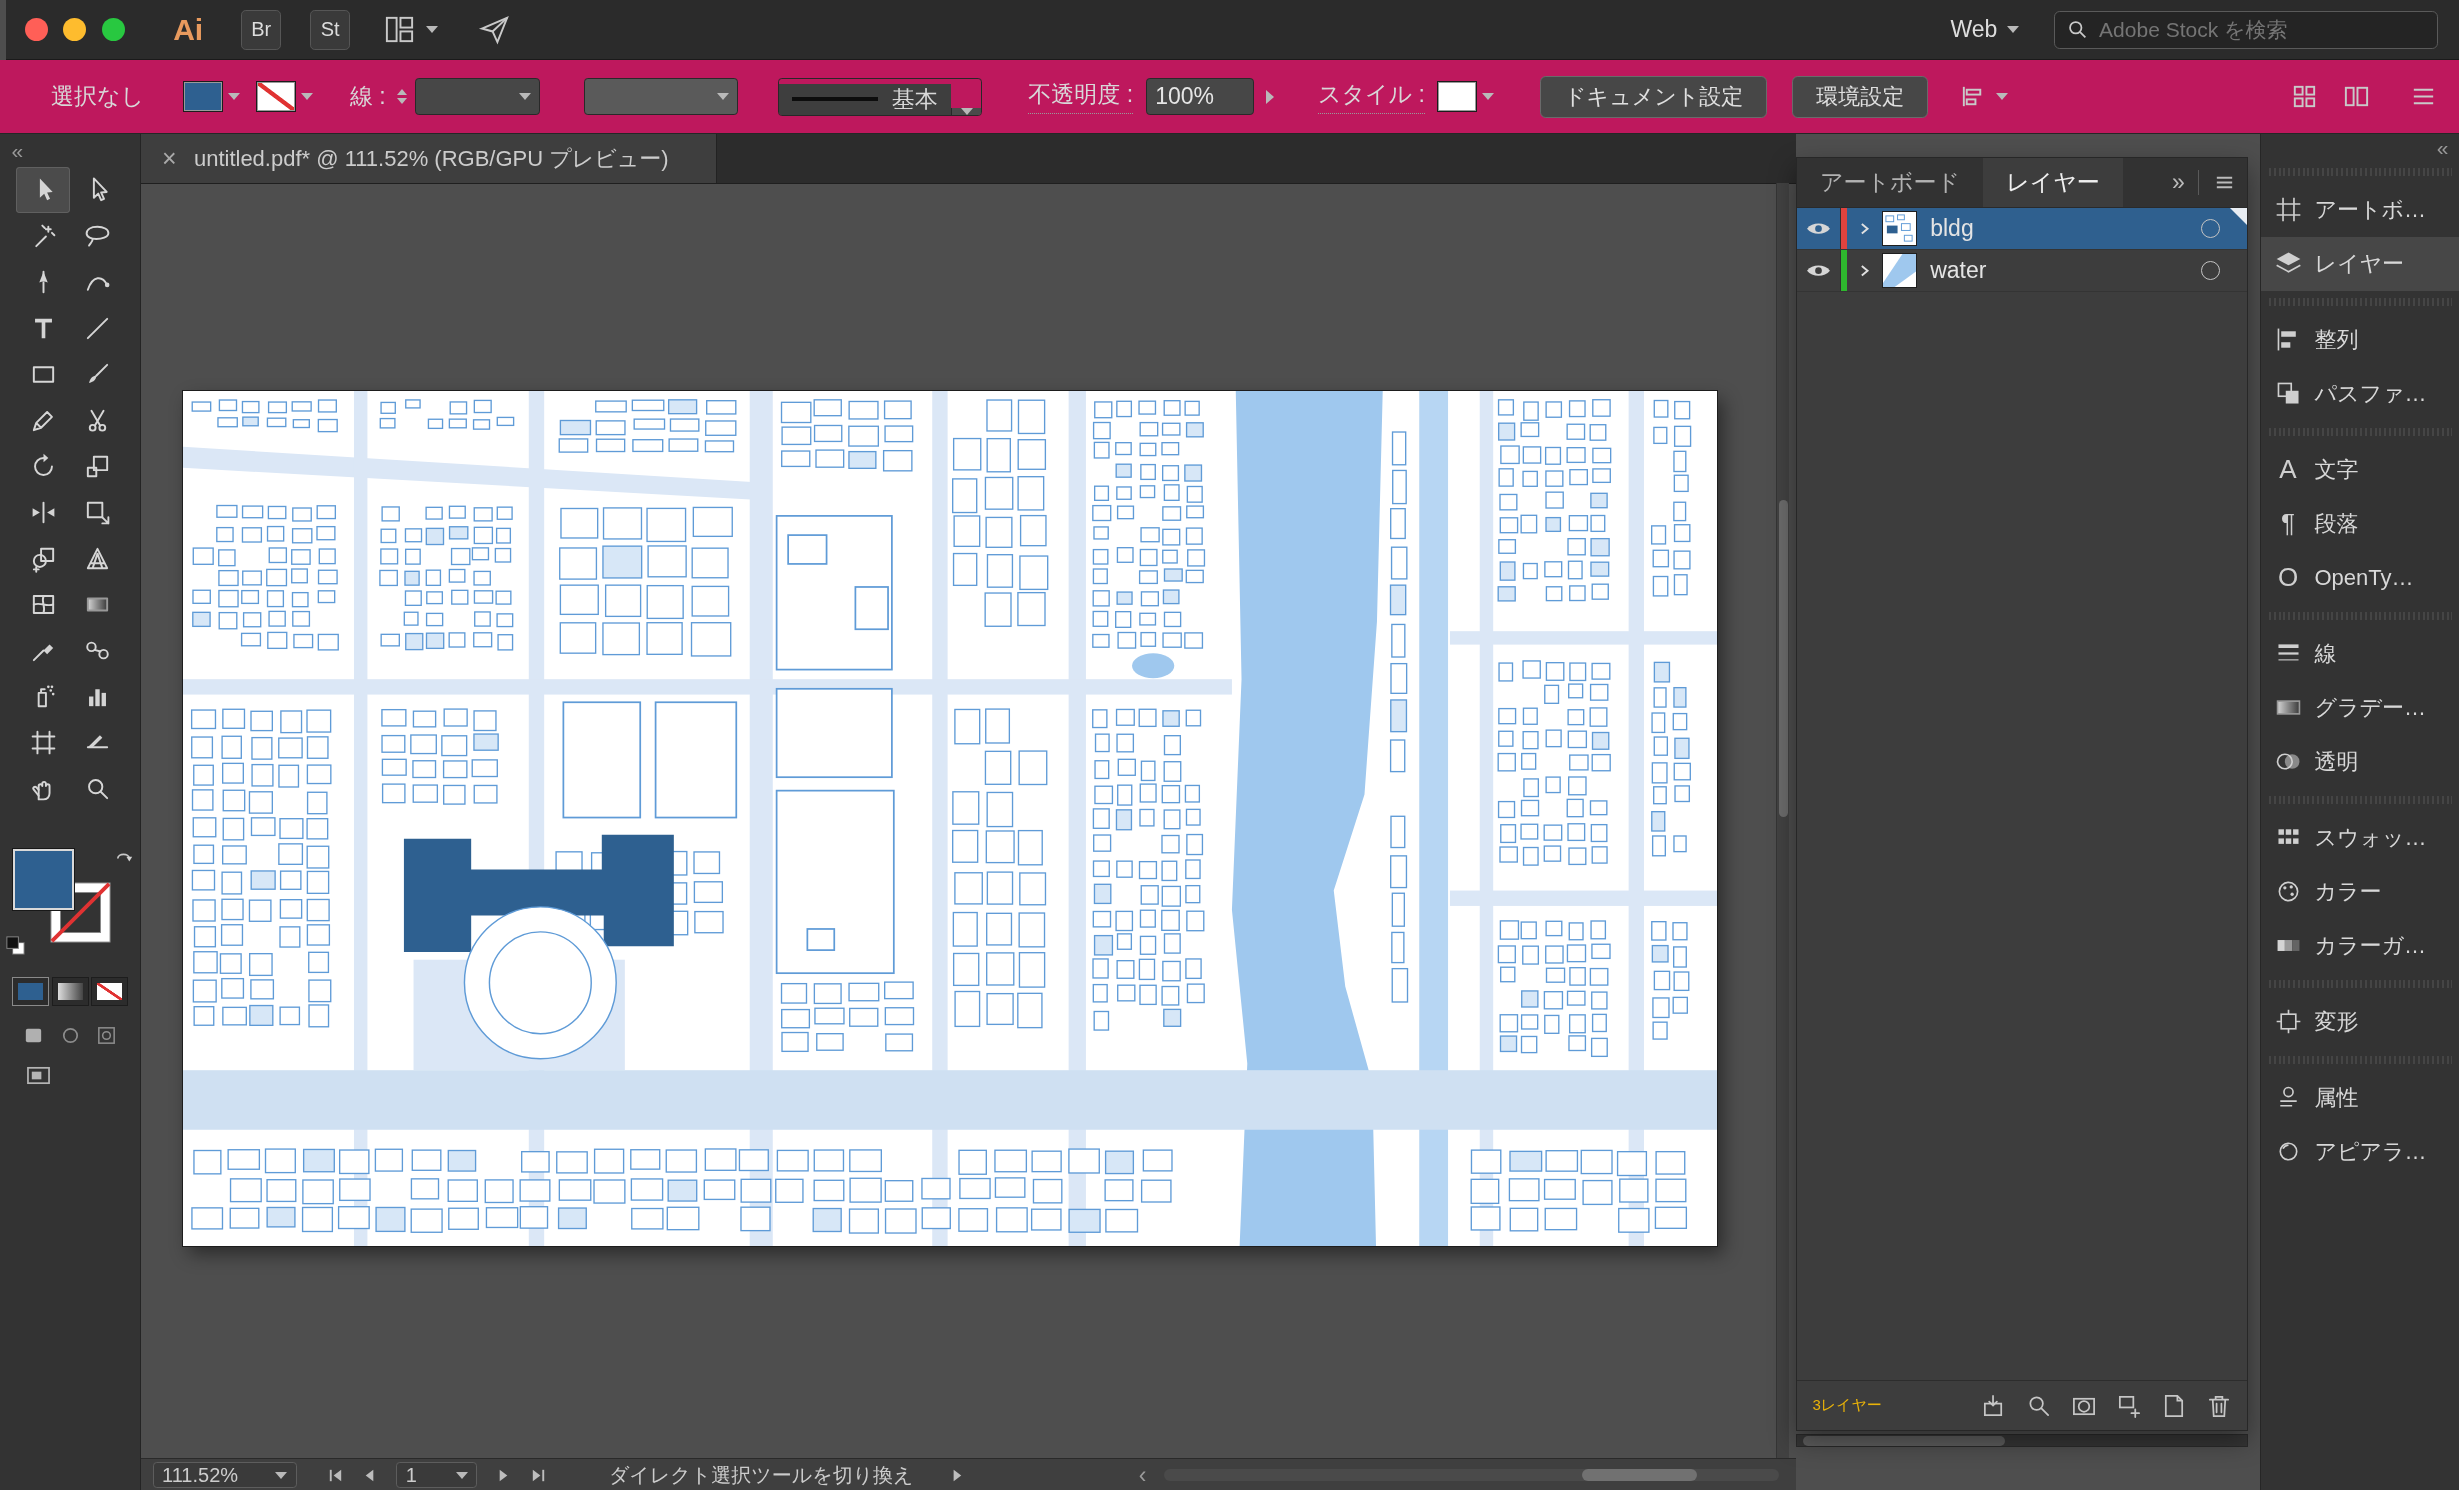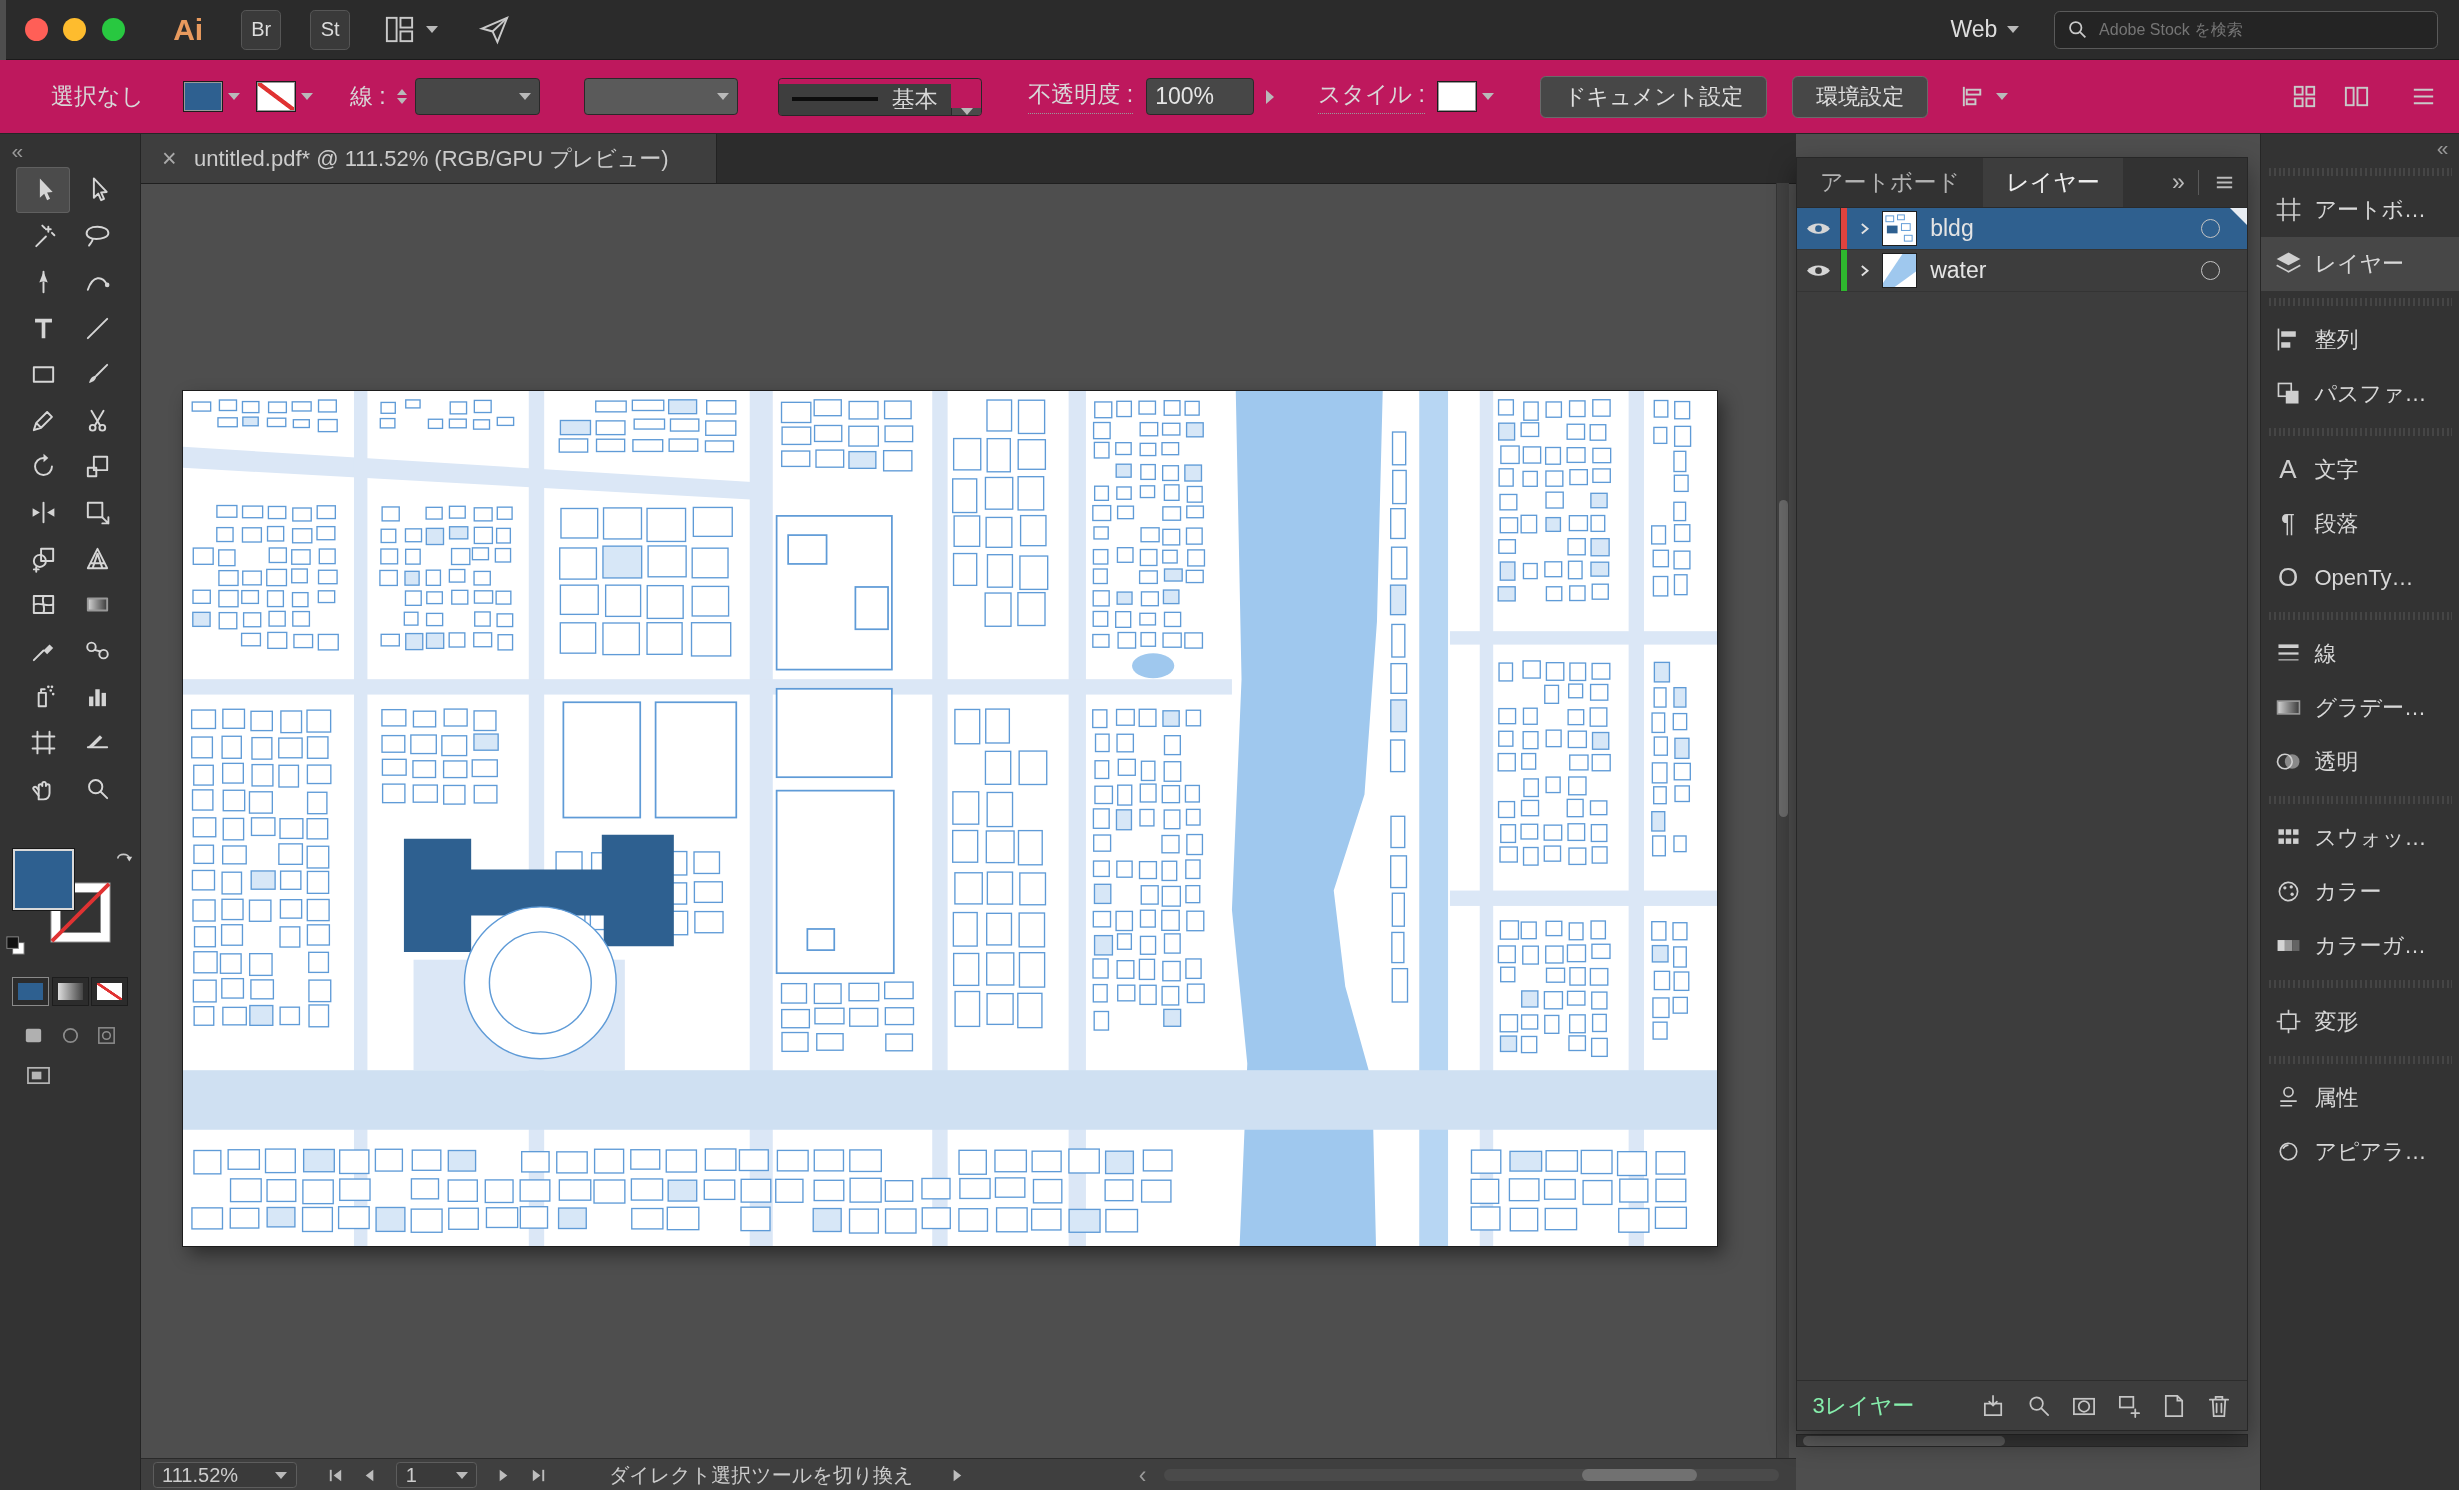--- a/index.html
+++ b/index.html
@@ -11,21 +11,21 @@
   .chev-right{width:0;height:0;border-top:7.7px solid transparent;border-bottom:7.7px solid transparent;border-left:8.6px solid #b9b9b9;display:inline-block;}
 
   
   .menubar{position:absolute;top:0;left:6px;right:0;height:60px;background:#2b2b2b;border-bottom:1px solid #1a1a1a;display:flex;align-items:center;z-index:50;}
   .tlight{width:23px;height:23px;border-radius:50%;display:inline-block;margin-right:15.4px;}
   .ai-logo{margin-left:33px;font-size:30px;font-weight:bold;color:#e89a5e;}
   .badge{width:40px;height:40px;background:#3a3a3a;border:1px solid #565656;border-radius:4.8px;display:flex;align-items:center;justify-content:center;font-size:20px;color:#ddd;}
   .mb-ic{width:33px;height:33px;stroke:#c9c9c9;fill:none;stroke-width:2;}
   .ws-label{font-size:23px;color:#ddd;margin-right:9.6px;}
   .searchbox{width:384px;height:38px;margin-right:21px;background:#242424;border:1px solid #5a5a5a;border-radius:5.8px;display:flex;align-items:center;padding:0 11.5px;gap:9.6px;}
-  .search-input{flex:1;background:transparent;border:none;outline:none;color:#22c55e;font-size:16px;font-family:inherit;}
+  .search-input{flex:1;background:transparent;border:none;outline:none;color:#22c55e;font-size:21px;font-family:inherit;}
 
   
   .controlbar{position:absolute;top:60px;left:0;right:0;height:74px;background:#be185d;border-bottom:1px solid #262626;display:flex;align-items:center;font-size:23px;z-index:49;padding-left:28px;}
   .cswatch{width:38px;height:29px;border:1px solid #9a9a9a;outline:1px solid #1c1c1c;display:inline-block;}
   .cswatch.none{background:linear-gradient(to top right,#fff 44%,#e03232 46%,#e03232 54%,#fff 56%);}
   .dd{height:37px;background:#474747;border:1px solid #292929;border-radius:3.8px;display:flex;align-items:center;justify-content:flex-end;padding:0 7.7px;}
   .stepper{display:inline-flex;flex-direction:column;gap:3.8px;}
   .stepper i{width:0;height:0;border-left:5.8px solid transparent;border-right:5.8px solid transparent;display:block;}
   .stepper .up{border-bottom:6.7px solid #b9b9b9;}
   .stepper .dn{border-top:6.7px solid #b9b9b9;}
@@ -83,21 +83,21 @@
   .layer-row.selected{background:#2f608f;}
   .eye-cell{width:44px;align-self:stretch;display:flex;align-items:center;justify-content:center;border-right:1px solid #2f2f2f;}
   .color-bar{width:5.8px;align-self:stretch;background:#888;}
   .disc{width:35px;display:flex;align-items:center;justify-content:center;}
   .thumb-sq{width:35px;height:35px;background:#fff;border:1px solid #1f1f1f;margin-right:13.4px;flex:none;}
   .thumb-sq svg{display:block;width:100%;height:100%;}
   .layer-name{flex:1;}
   .target{width:19px;height:19px;border:1.9px solid #c4c4c4;border-radius:50%;margin-right:27px;flex:none;}
   .corner{display:none;position:absolute;right:0;top:0;width:0;height:0;border-top:17.3px solid #e8edf3;border-left:17.3px solid transparent;}
   .layer-row.selected .corner{display:block;}
-  .pfooter{position:absolute;bottom:0;left:0;right:0;height:50px;border-top:1px solid #2d2d2d;display:flex;align-items:center;font-size:22px;color:#86efac;padding:0 15.4px;gap:19px;justify-content:space-between;}
+  .pfooter{position:absolute;bottom:0;left:0;right:0;height:50px;border-top:1px solid #2d2d2d;display:flex;align-items:center;font-size:15px;color:#eab308;padding:0 15.4px;gap:19px;justify-content:space-between;}
   .pf-ic{width:26px;height:26px;stroke:#c6c6c6;fill:none;stroke-width:1.8;stroke-linecap:round;}
   .panel-hscroll{position:absolute;left:1796px;top:1434px;width:452px;height:13.4px;background:#353535;border:1px solid #2a2a2a;z-index:34;}
   .panel-hscroll .thumb{position:absolute;left:5.8px;top:1px;width:202px;height:9.6px;background:#5d5d5d;border-radius:5.8px;}
 
   
   .dock{position:absolute;left:2260px;top:134px;width:200px;bottom:0;background:#333;border-left:1px solid #262626;z-index:36;}
   .dock-head{height:27px;display:flex;justify-content:flex-end;align-items:center;padding-right:11.5px;color:#9a9a9a;font-size:21px;}
   .grip{height:8.6px;margin:6.7px 7.7px;background:repeating-linear-gradient(90deg,#454545 0 1.9px,transparent 1.9px 4.8px);}
   .dock-item{height:54px;display:flex;align-items:center;gap:11px;padding-left:11.5px;font-size:22px;color:#d8d8d8;white-space:nowrap;}
   .dock-item.active{background:#474747;}

